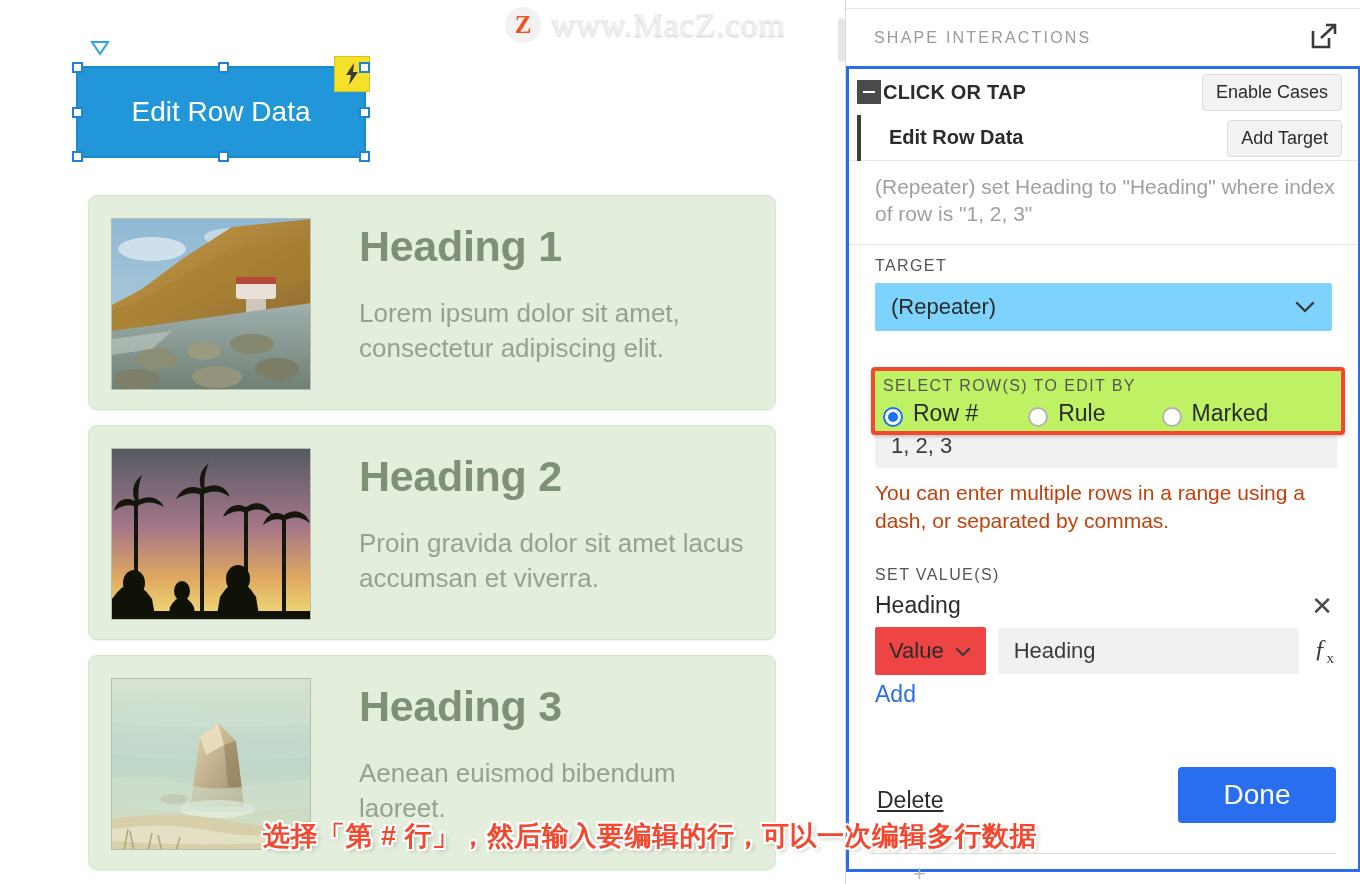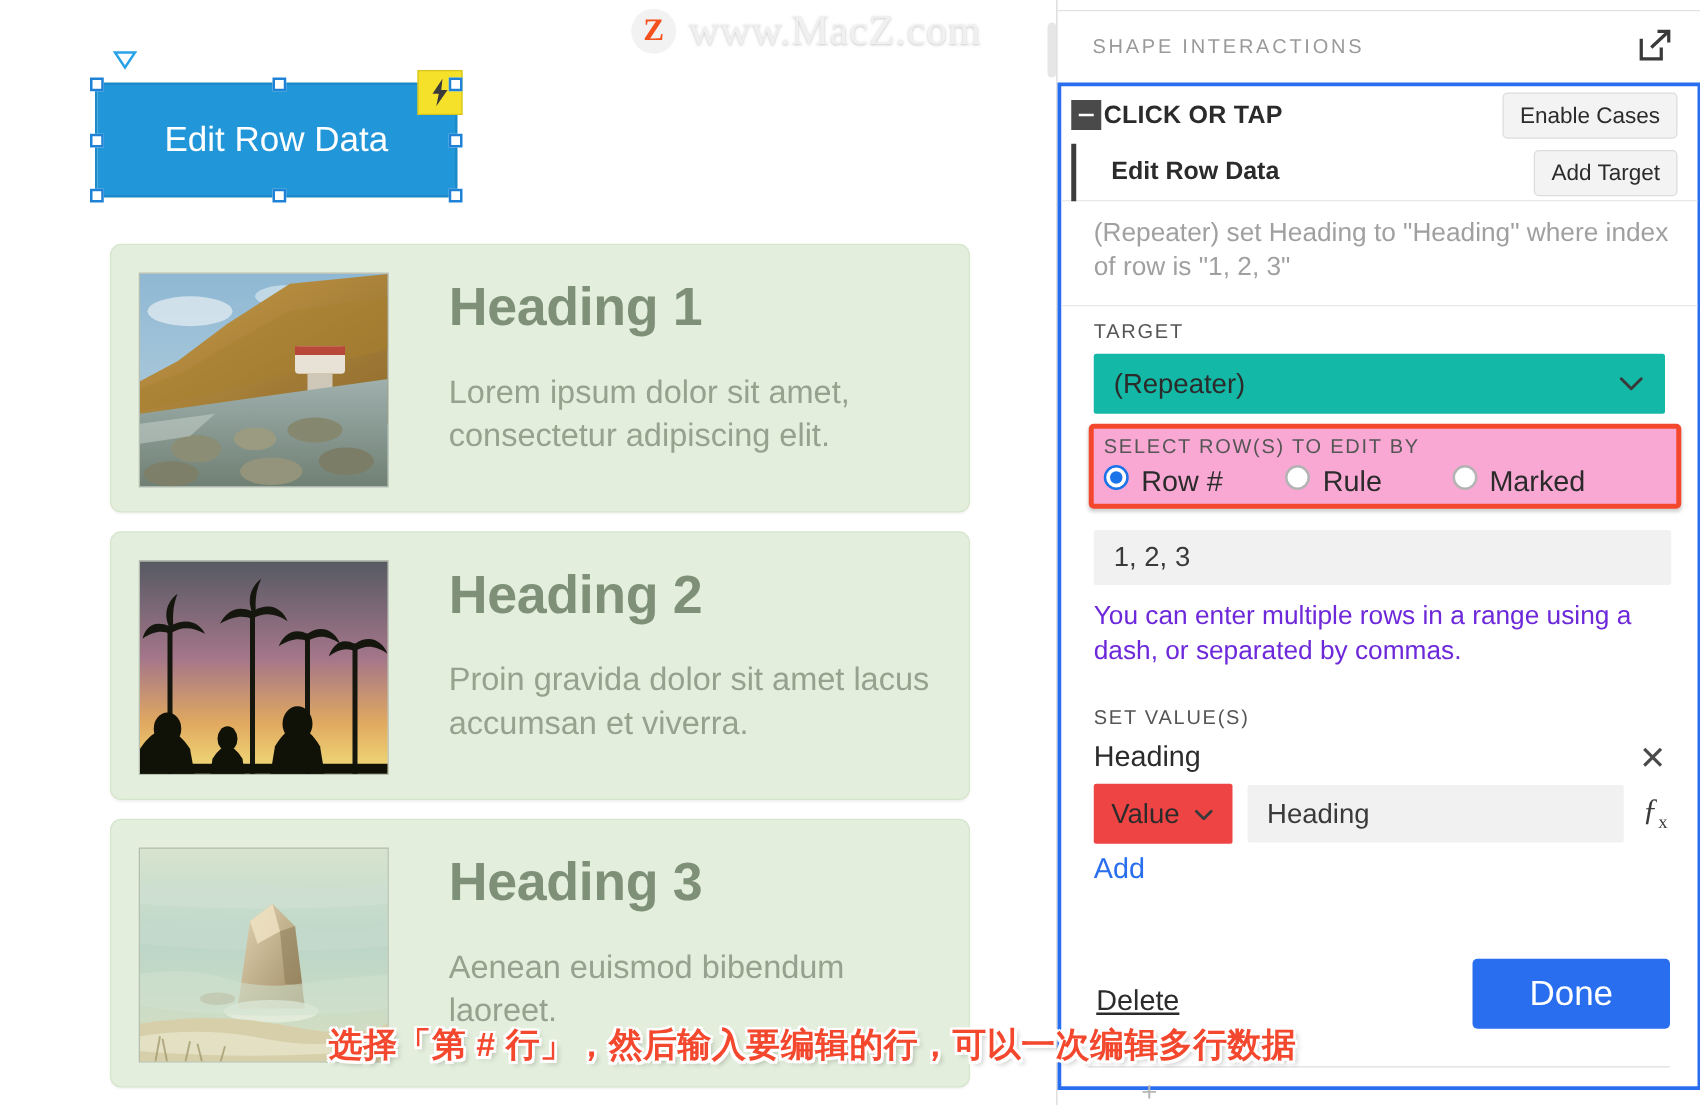--- a/index.html
+++ b/index.html
@@ -216,71 +216,71 @@
     font-size: 21px; line-height: 1.3;
     color: #a0a0a0;
     border-bottom: 1px solid #e8e8e8;
   }
 
   .field-label {
     font-size: 16px; letter-spacing: 1.4px;
     color: #555; text-transform: uppercase;
   }
   .select-box {
-    background: #14b8a6; border: none; border-radius: 2px;
+    background: #7dd3fc; border: none; border-radius: 2px;
     height: 48px; display: flex; align-items: center;
     justify-content: space-between;
     padding: 12px 16px;
     font-size: 22px; color: #2b2b2b;
   }
   .text-box {
     background: #f1f1f1; border: none; border-radius: 2px;
     height: 44px; display: flex; align-items: center;
     padding: 0 16px;
     font-size: 22px; color: #3a3a3a;
   }
 
   #target-section { padding: 12px 26px 0 26px; }
   #target-section .field-label { display: block; margin-bottom: 8px; }
 
   
   #row-select-highlight {
-    position: absolute; left: 22px; top: 270px;
+    position: absolute; left: 22px; top: 298px;
     width: 474px; height: 68px;
     border: 4px solid #f4482e; border-radius: 4px;
-    background: #f9a8d4;
+    background: #bef264;
     padding: 6px 6px 0 8px;
     box-shadow: 0 2px 3px rgba(0,0,0,0.18);
     z-index: 10;
   }
   #row-select-label { display: block; margin-bottom: 5px; }
   #radio-group { display: flex; align-items: center; }
   .radio-item {
-    display: flex; align-items: flex-start; gap: 10px;
+    display: flex; align-items: flex-end; gap: 10px;
     cursor: pointer;
   }
   .radio-item + .radio-item { margin-left: 50px; }
   .radio {
     width: 20px; height: 20px; border-radius: 50%;
     border: 2px solid #b3b3b3; background: #fff;
     flex: none; position: relative;
   }
   .radio.on { border-color: #1a73e8; }
   .radio.on::after {
     content: ""; position: absolute;
     left: 3px; top: 3px; width: 10px; height: 10px;
     border-radius: 50%; background: #1a73e8;
   }
   .radio-label { font-size: 23px; color: #2b2b2b; }
   .radio-item:nth-child(3) { margin-left: 56px; }
 
   #rows-input { position: absolute; left: 26px; top: 355px; width: 462px; }
   #rows-hint {
     position: absolute; left: 26px; top: 410px; width: 462px;
-    font-size: 21px; line-height: 1.32; color: #6d28d9;
+    font-size: 21px; line-height: 1.32; color: #c2410c;
   }
 
   #setvalues-section { position: absolute; left: 26px; top: 497px; width: 462px; }
   #setvalues-label { display: block; margin-bottom: 8px; }
   #sv-name-row {
     display: flex; align-items: center; justify-content: space-between;
     margin-bottom: 8px;
   }
   #sv-name { font-size: 23px; color: #2b2b2b; }
   #sv-remove {

